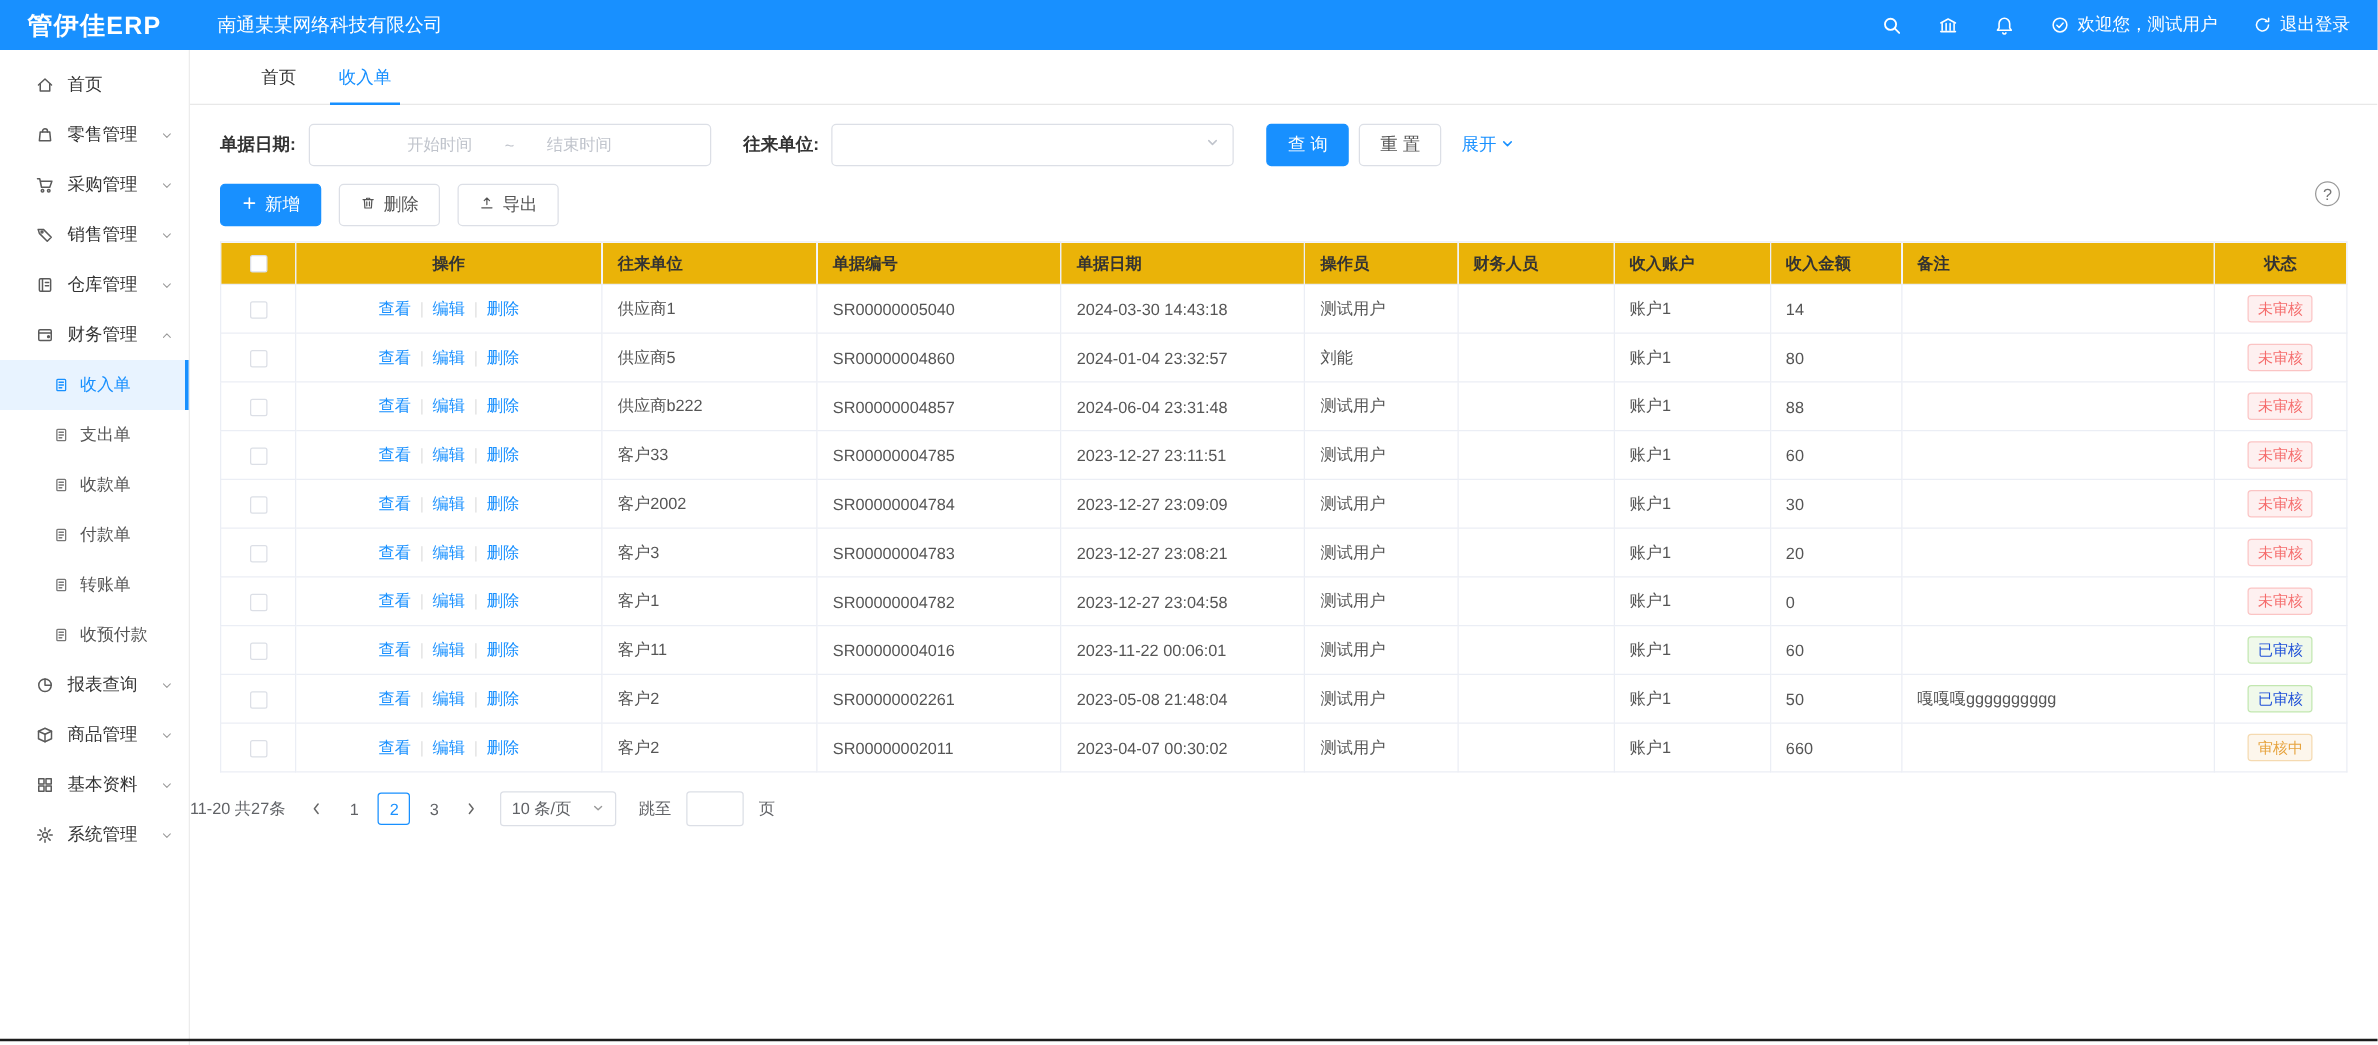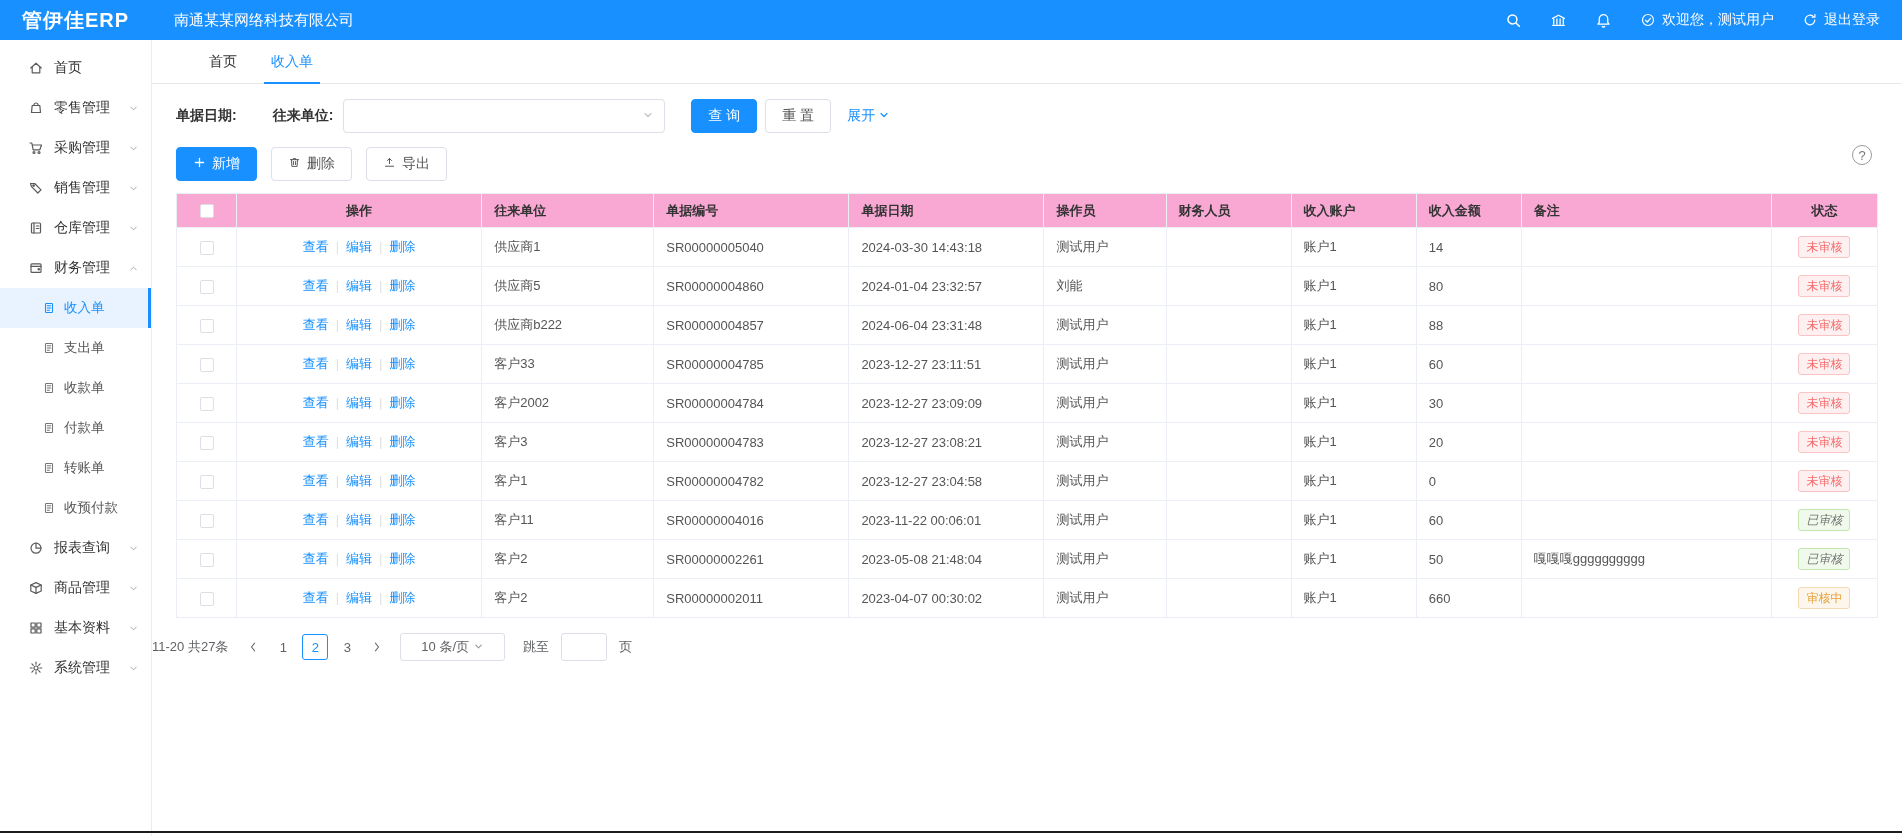--- a/index.html
+++ b/index.html
@@ -41,38 +41,38 @@
   .btn { height:32px; padding:16px 16px; border-radius:4px; font-size:14px; display:inline-flex; align-items:center; gap:6px; cursor:pointer; border:1px solid #dcdfe6; background:#fff; color:#555; white-space:nowrap; }
   .btn-primary { background:#1890ff; border-color:#1890ff; color:#fff; }
   .expand-link { color:#1890ff; font-size:14px; display:flex; align-items:center; gap:3px; cursor:pointer; margin-left:16px; }
   .mlr8 { margin-left:8px; }
   
   .toolbar { padding:2px 24px 12px; display:flex; gap:14px; position:relative; }
   .help-circle { position:absolute; right:30px; top:0; width:20px; height:20px; border-radius:50%; border:1px solid #9a9a9a; color:#777; display:flex; align-items:center; justify-content:center; font-size:13px; cursor:pointer; background:#fff; }
   
   .table-wrap { margin:0 24px; }
   table { width:100%; border-collapse:collapse; table-layout:fixed; }
-  th { height:34px; font-size:13px; font-weight:600; color:#333; text-align:left; padding:0 12px; border:1px solid #ebeef5; background:#f9a8d4; white-space:nowrap; overflow:hidden; }
+  th { height:34px; font-size:13px; font-weight:600; color:#333; text-align:left; padding:0 12px; border:1px solid #ebeef5; background:#eab308; white-space:nowrap; overflow:hidden; }
   td { height:39px; font-size:13px; color:#555; padding:0 12px; border:1px solid #ebeef5; white-space:nowrap; overflow:hidden; }
   .col-center { text-align:center; }
   .cbx { display:inline-block; width:14px; height:14px; border:1px solid #dcdfe6; border-radius:2px; background:#fff; vertical-align:middle; cursor:pointer; }
   .ops a { color:#1890ff; cursor:pointer; text-decoration:none; }
   .opsep { color:#e2e2e2; margin:0 7px; }
   .badge { display:inline-block; padding:3px 7px; font-size:12px; border-radius:3px; border:1px solid; line-height:1.2; }
   .badge.unapproved { color:#f56c6c; background:#fef0f0; border-color:#fbc4c4; }
-  .badge.approved { color:#737373; background:#f0f9eb; border-color:#c2e7b0;font-style:italic; }
+  .badge.approved { color:#1d4ed8; background:#f0f9eb; border-color:#c2e7b0; }
   .badge.pending { color:#e6a23c; background:#fdf6ec; border-color:#f5dab1; }
   
   .pager { display:flex; justify-content:flex-start; align-items:center; gap:6px; padding:15px 28px 0 0; font-size:13px; color:#606266; }
   .pager-total { margin-right:8px; }
   .page-btn { min-width:26px; height:26px; display:inline-flex; align-items:center; justify-content:center; cursor:pointer; border-radius:3px; padding:0 4px; }
   .page-btn.current { border:1px solid #1890ff; color:#1890ff; }
   .pages { display:flex; align-items:center; gap:6px; }
   .arrow-btn { display:inline-flex; align-items:center; justify-content:center; width:22px; height:26px; color:#666; cursor:pointer; }
-  .psize { height:28px; border:1px solid #dcdfe6; border-radius:3px; display:inline-flex; align-items:center; padding:0 20px; gap:4px; color:#606266; cursor:pointer; margin:0 6px; }
+  .psize { height:28px; border:1px solid #dcdfe6; border-radius:3px; display:inline-flex; align-items:center; padding:0 8px; gap:16px; color:#606266; cursor:pointer; margin:0 6px; }
   .jump-label { margin-left:6px; }
   .jump-input { width:46px; height:28px; border:1px solid #dcdfe6; border-radius:3px; outline:none; margin:0 6px; font-family:inherit; padding:0 6px; }
   .bottom-edge { position:absolute; left:0; right:0; bottom:3px; height:2px; background:#1c1c1c; }
 </style>
 </head>
 <body>
 
 <div class="topbar">
   <div class="logo">管伊佳ERP</div>
   <div class="company">南通某某网络科技有限公司</div>
@@ -319,20 +319,25 @@
 <div class="main">
 
   <div class="tabbar">
       <div class="tab">首页</div>
       <div class="tab active">收入单</div>
     </div>
 
   <div class="filterbar">
     <div class="fgroup">
       <span class="flabel">单据日期:</span>
+      <div class="daterange">
+        <span>开始时间</span>
+        <span>~</span>
+        <span>结束时间</span>
+      </div>
     </div>
     <div class="fgroup">
       <span class="flabel">往来单位:</span>
       <div class="fselect">
         <span><svg width="12" height="12" viewBox="0 0 16 16" fill="none" stroke="#c0c4cc" stroke-width="1.6" stroke-linecap="round" stroke-linejoin="round">
               <path d="M4 6l4 4 4-4"></path>
             </svg></span>
       </div>
     </div>
     <button class="btn btn-primary">查 询</button>

